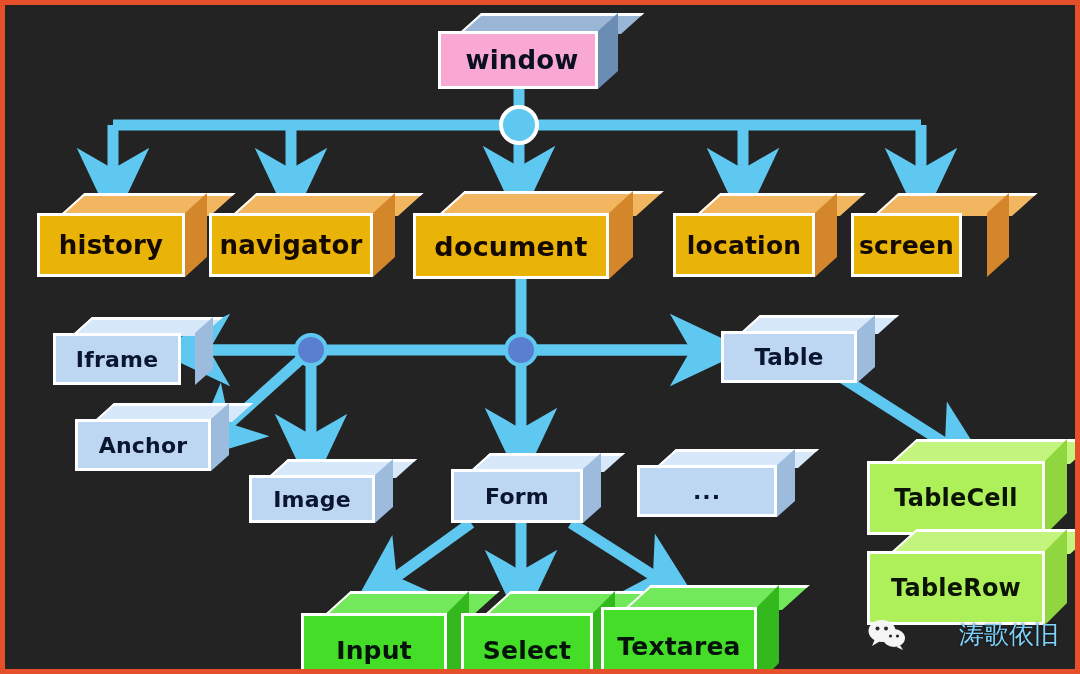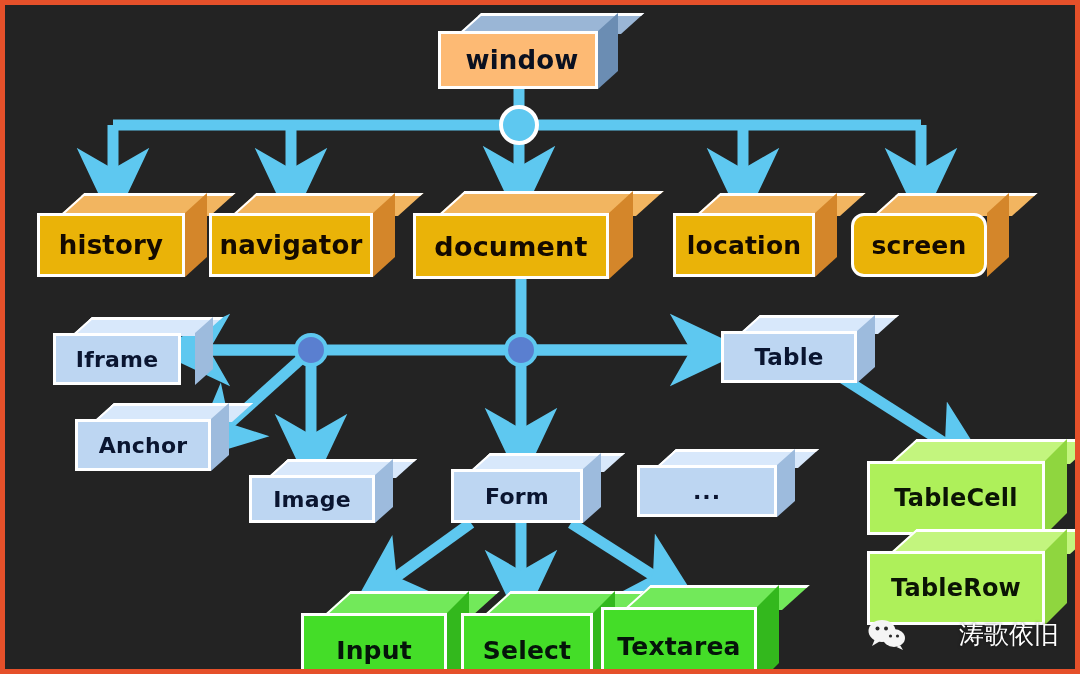--- a/index.html
+++ b/index.html
@@ -24,21 +24,21 @@
     position:absolute;left:0;top:0;
     border-top:3px solid #fff;border-left:3px solid #fff;
   }
   .box .side{position:absolute;right:0;top:0;}
   .box .label{
     font-weight:bold;letter-spacing:.2px;white-space:nowrap;
     position:relative;z-index:3;
   }
 
   
-  .c-window .front{background:#fdba74;padding-left:8px;}
+  .c-window .front{background:#f9a8d4;padding-left:8px;}
   .c-window .topf{background:#9ab6d6;}
   .c-window .sidef{background:#6b8db3;}
   .c-window .label{color:#0a1020;}
 
   .c-orange .front{background:#eab308;}
   .c-orange .topf{background:#f2b560;}
   .c-orange .sidef{background:#d4862a;}
   .c-orange .label{color:#140a00;}
 
   .c-lblue .front{background:#bdd6f2;}
@@ -53,21 +53,21 @@
 
   .c-ygreen .front{background:#aef05a;}
   .c-ygreen .topf{background:#c3f57e;}
   .c-ygreen .sidef{background:#8fd63f;}
   .c-ygreen .label{color:#0b1405;}
 
   
   #watermark{position:absolute;right:16px;bottom:18px;
              display:flex;align-items:center;gap:8px;z-index:40;
              pointer-events:none;}
-  #watermark .wm-text{color:#ffffff;font-size:25px;
+  #watermark .wm-text{color:#7dd3fc;font-size:25px;
              font-family:"DejaVu Sans","Liberation Sans",sans-serif;
              text-shadow:0 0 3px rgba(0,0,0,.6);margin-left:44px;}
 </style>
 </head>
 <body>
 
 <div id="canvas">
 
   <svg id="svg-layer" viewBox="0 0 1080 674" xmlns="http://www.w3.org/2000/svg">
     <defs>
@@ -163,21 +163,21 @@
     <div class="face front" style="width:142px;height:64px;">
       <span class="label" style="font-size:25px">location</span>
     </div>
   </div>
 
   <div class="box c-orange" style="left:846px;top:188px;width:158px;height:84px;z-index:10">
     <div class="top topf" style="left:22px;top:0;width:136px;height:20px;
          transform:skewX(-48deg);transform-origin:bottom left;"></div>
     <div class="side sidef" style="right:0;top:0;width:22px;height:84px;
          clip-path:polygon(0 20px,100% 0,100% 64px,0 100%);"></div>
-    <div class="face front" style="width:136px;height:64px;border-radius:13px;">
+    <div class="face front" style="width:111px;height:64px;">
       <span class="label" style="font-size:25px">screen</span>
     </div>
   </div>
 
   <div class="box c-lblue" style="left:48px;top:312px;width:160px;height:68px;z-index:10">
     <div class="top topf" style="left:18px;top:0;width:128px;height:16px;
          transform:skewX(-48deg);transform-origin:bottom left;"></div>
     <div class="side sidef" style="right:0;top:0;width:18px;height:68px;
          clip-path:polygon(0 16px,100% 0,100% 52px,0 100%);"></div>
     <div class="face front" style="width:128px;height:52px;">

